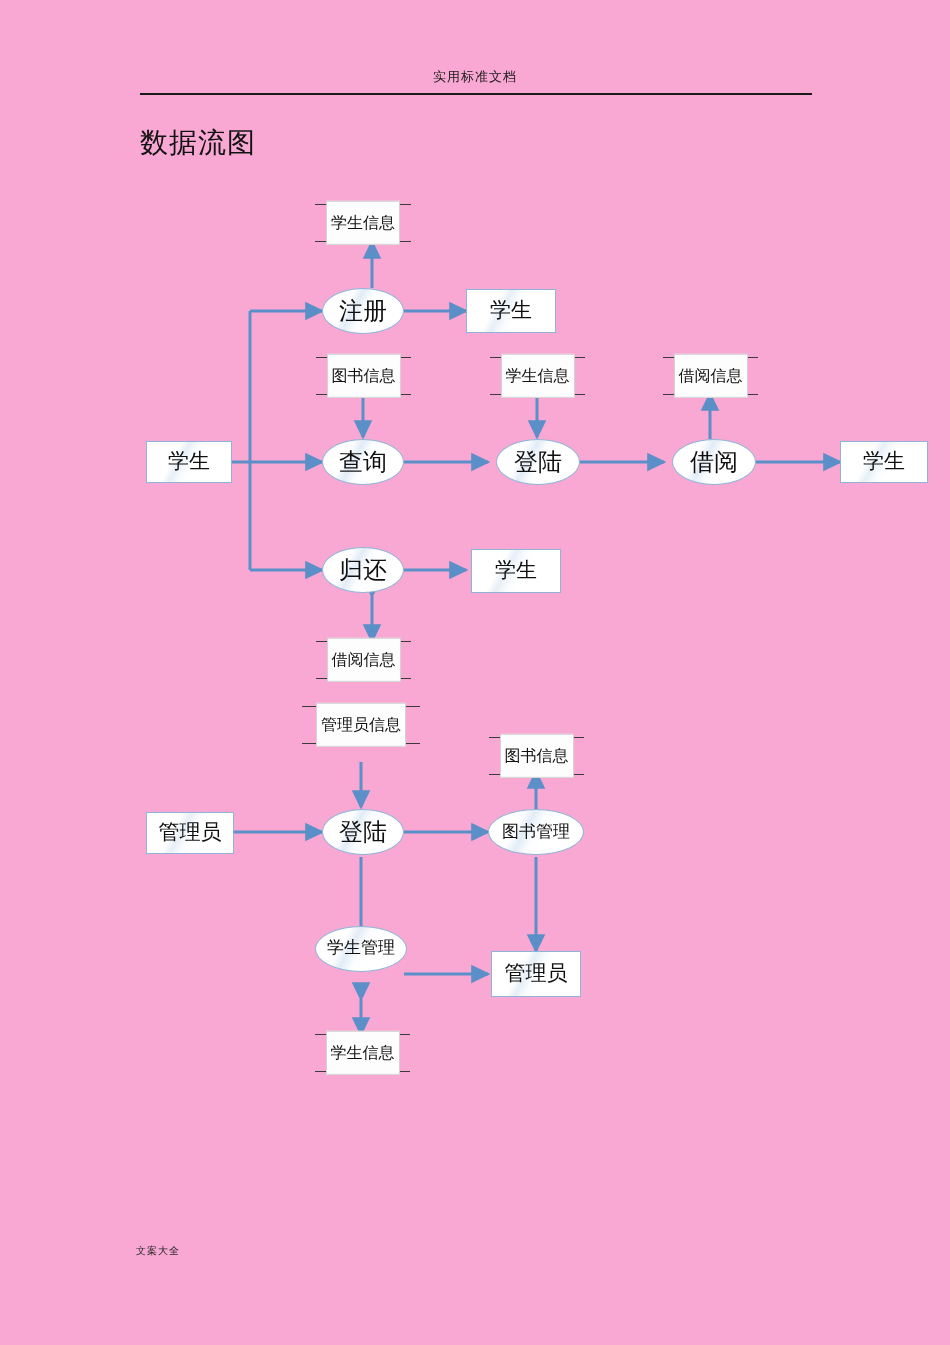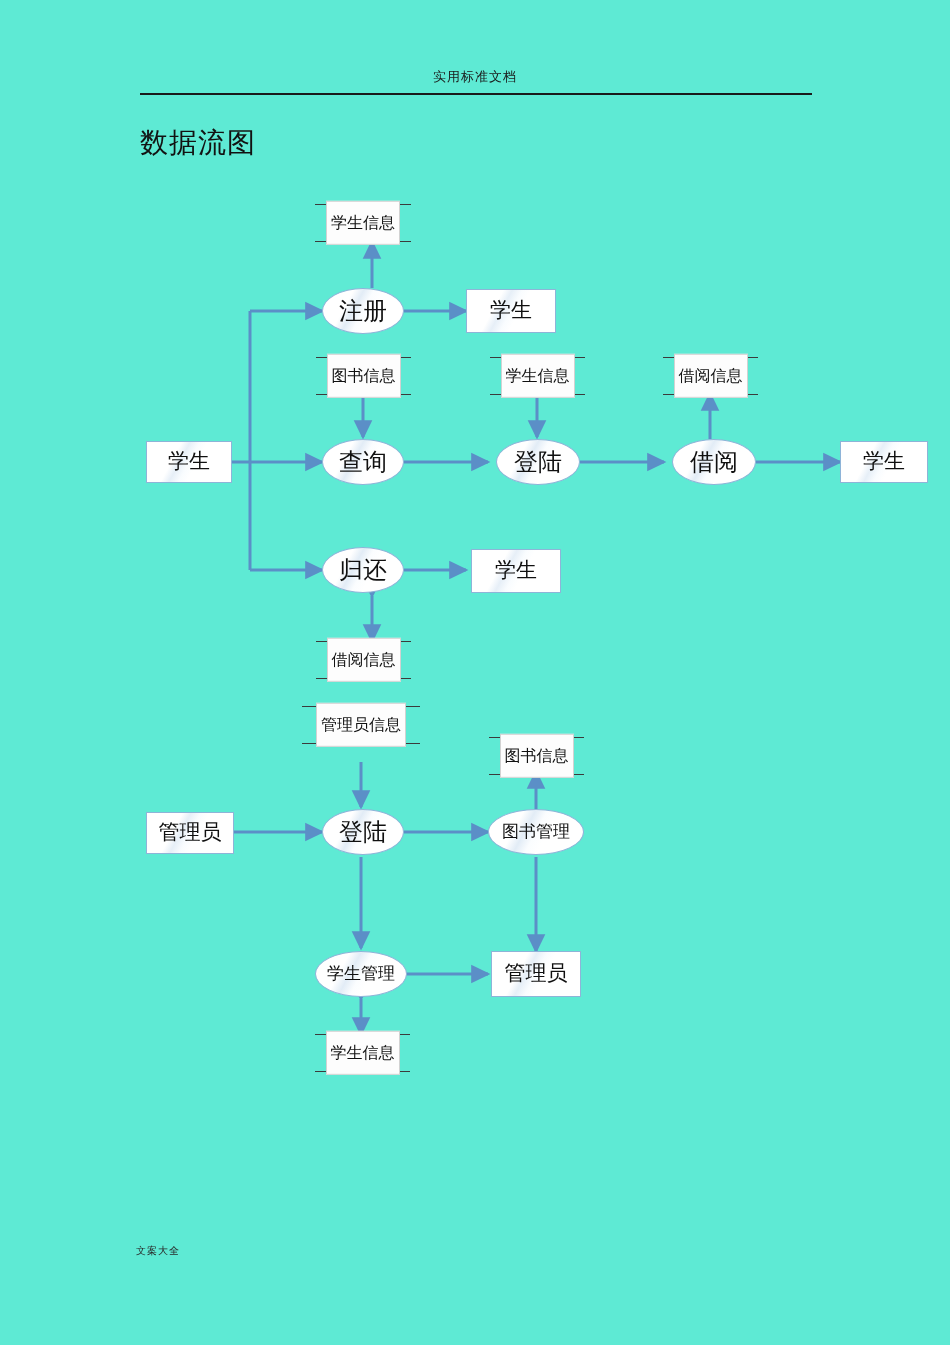--- a/index.html
+++ b/index.html
@@ -9,21 +9,21 @@
     background: #ffffff;
   }
   body {
     font-family: "Liberation Serif", "DejaVu Serif", serif;
     color: #000000;
   }
   #page {
     position: relative;
     width: 950px;
     height: 1345px;
-    background: #5eead4;
+    background: #f9a8d4;
     overflow: hidden;
   }
 
   
   #header-text {
     position: absolute;
     left: 0;
     top: 68px;
     width: 950px;
     text-align: center;
@@ -295,21 +295,21 @@
   </div>
 
   <div class="node process" style="left:322px; top:809px; width:82px; height:46px;">
     <span>登陆</span>
   </div>
 
   <div class="node process small-text" style="left:488px; top:809px; width:96px; height:46px;">
     <span>图书管理</span>
   </div>
 
-  <div class="node process small-text" style="left:315px; top:951px; width:92px; height:46px;">
+  <div class="node process small-text" style="left:315px; top:926px; width:92px; height:46px;font-family:Liberation Mono, monospace;">
     <span>学生管理</span>
   </div>
 
   <div class="node entity" style="left:491px; top:951px; width:90px; height:46px;">
     <span>管理员</span>
   </div>
 
   <div class="datastore" style="left:315px; top:1034px; width:95px; height:38px;">
     <div class="rail rail-top"></div>
     <div class="rail rail-bottom"></div>

